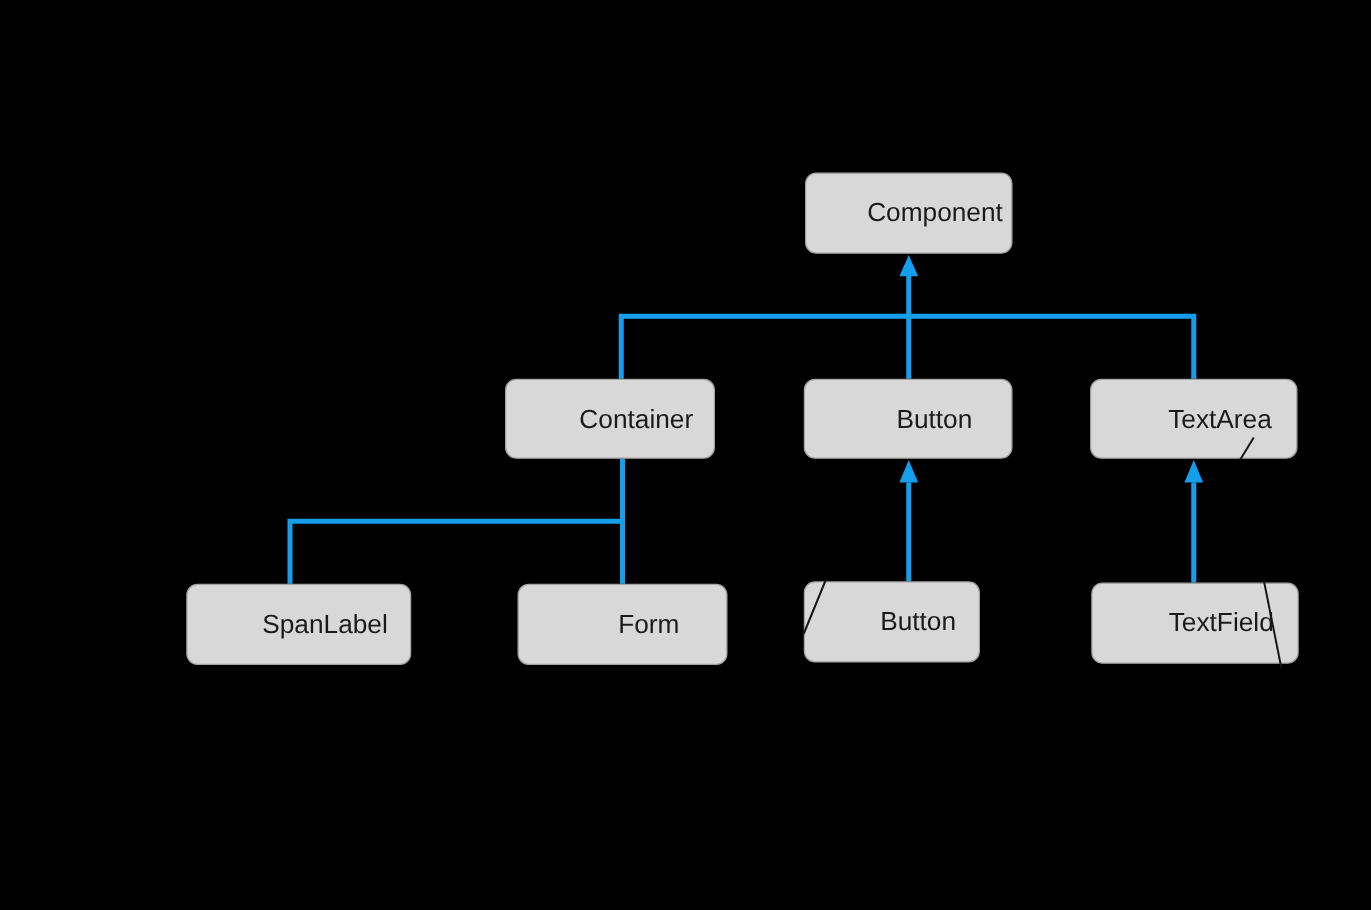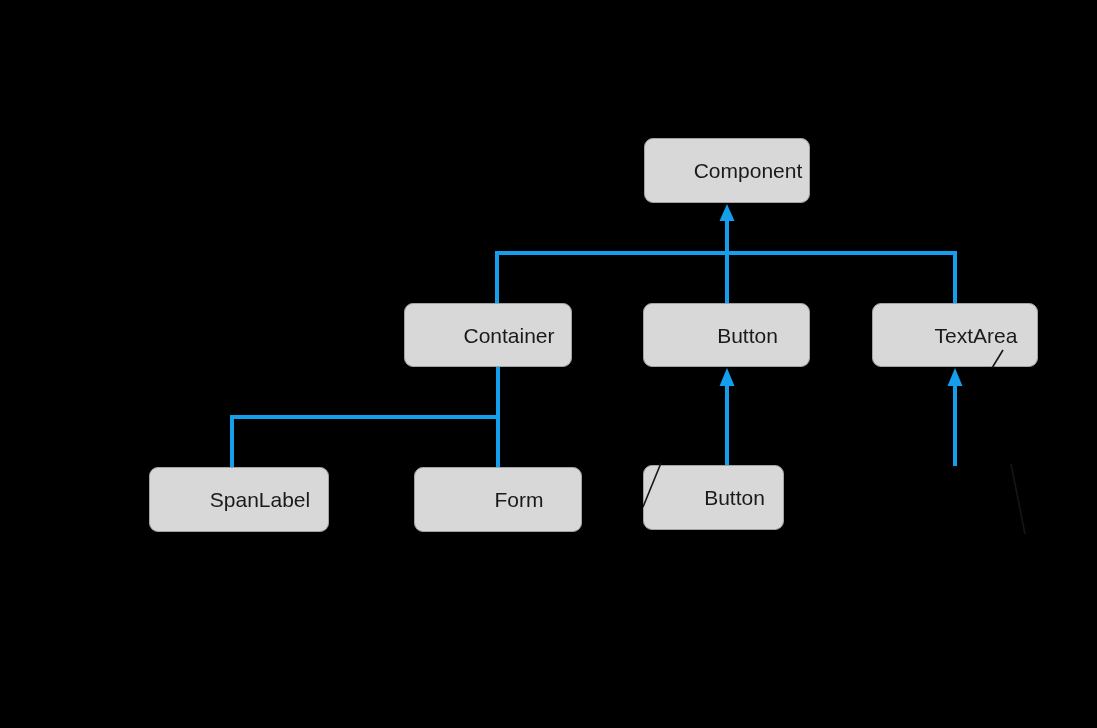--- a/index.html
+++ b/index.html
@@ -108,20 +108,23 @@
   </div>
   <div class="node" id="n-spanlabel">
     <span>SpanLabel</span>
   </div>
   <div class="node" id="n-form">
     <span>Form</span>
   </div>
   <div class="node" id="n-button">
     <span>Button</span>
   </div>
+  <div class="node" id="n-textfield">
+    <span>TextField</span>
+  </div>
 
   <svg class="layer artifacts" viewBox="0 0 1097 728">
     <line x1="661" y1="463" x2="643" y2="507"></line>
     <line x1="1011" y1="464" x2="1025" y2="534"></line>
     <line x1="1003" y1="350" x2="992" y2="368"></line>
   </svg>
 
 </div>
 
 </body></html>

